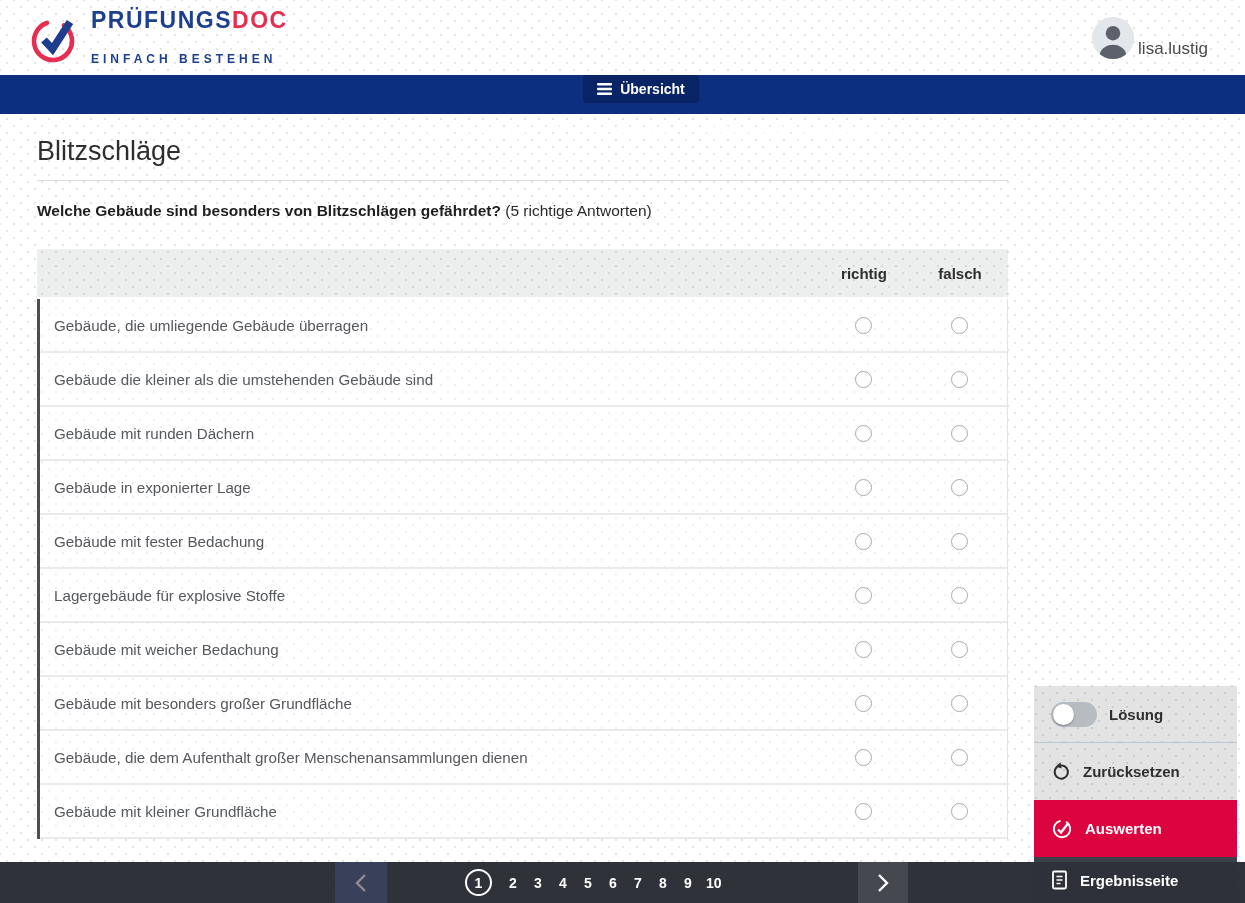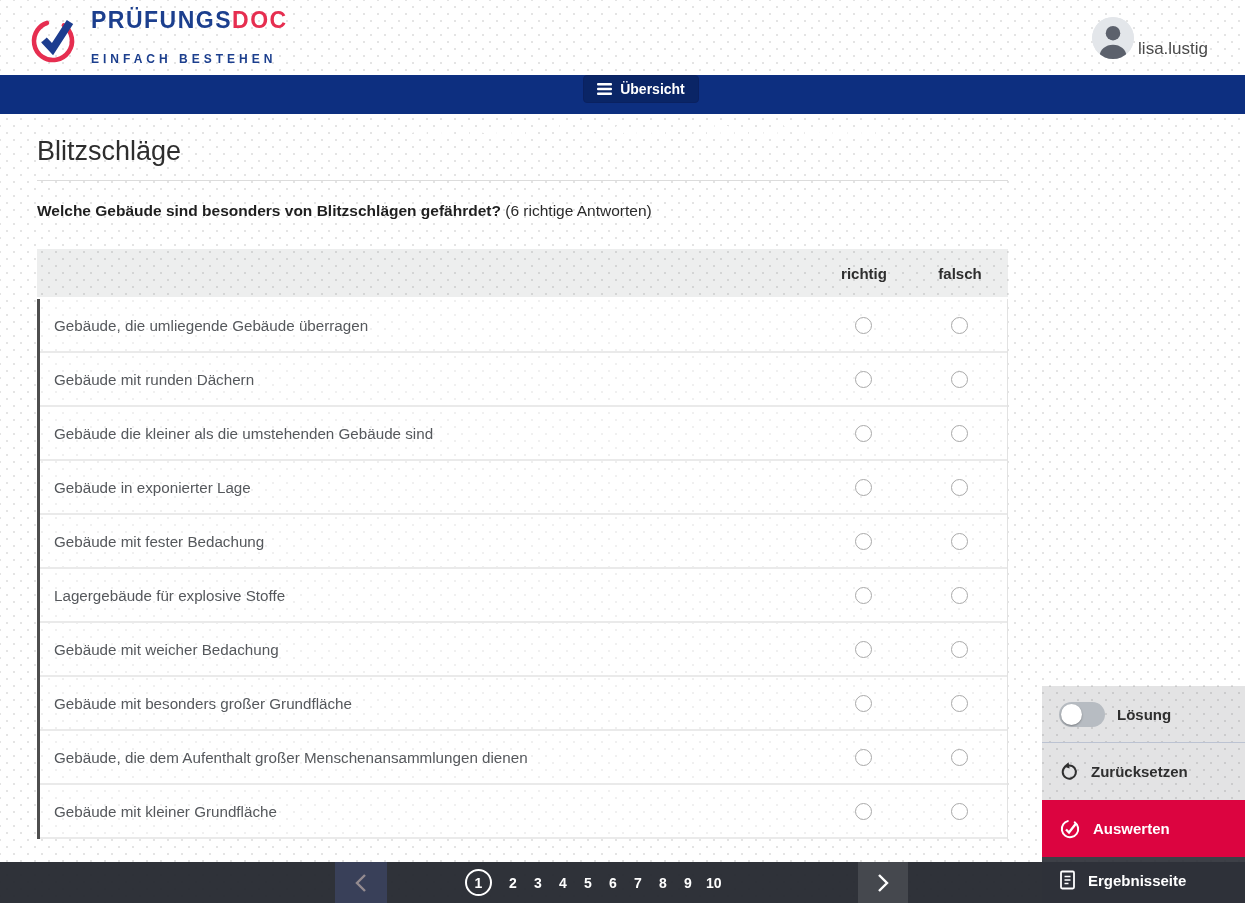--- a/index.html
+++ b/index.html
@@ -70,21 +70,21 @@
   .pag-prev{left:335px; width:52px; background:#394059;}
   .pag-next{left:858px; width:50px; background:#45484e;}
   .pag-pages{position:absolute; left:465px; top:0; height:100%; display:flex;
     align-items:center; gap:11px;}
   .page-btn{background:none; border:none; color:#fff; font-weight:700; font-size:14px;
     font-family:inherit; cursor:pointer; min-width:14px; text-align:center;}
   .page-btn.current{width:27px; height:27px; border:2px solid #fff; border-radius:50%;
     display:flex; align-items:center; justify-content:center; margin-right:3px;}
 
   
-  .action-sidebar{position:absolute; right:0; top:686px; width:203px;}
+  .action-sidebar{position:absolute; right:8px; top:686px; width:203px;}
   .side-item{display:flex; align-items:center; gap:12px; padding-left:17px; cursor:pointer;}
   .side-item.gray{background:rgba(30,34,40,0.125);}
   .side-item.solution{height:56px;}
   .side-item.reset{height:58px; border-top:1px solid #bcc3d2;}
   .side-item.evaluate{height:57px; background:var(--accent-red);}
   .side-item.results{height:46px; background:rgba(46,50,57,0.93); align-items:center;}
   .side-label{font-weight:700; font-size:15px;}
   .side-label.dark{color:#2f2f2f;}
   .side-label.light{color:#fff;}
   .toggle{width:46px; height:25px; background:#b7bcc2; border-radius:13px; position:relative;
@@ -140,21 +140,21 @@
     <span>Energiesammler, Blitzschutzanlagen und Einbauteile montieren</span>
   </div>
 </nav>
 
 <main class="main">
   <h1 class="page-title">Blitzschläge</h1>
   <div class="title-rule"></div>
 
   <p class="question">
     <b>Welche Gebäude sind besonders von Blitzschlägen gefährdet?</b>
-    <span>(6 richtige Antworten)</span>
+    <span>(5 richtige Antworten)</span>
   </p>
 
   <section class="quiz-table">
     <div class="thead">
       <div class="tcell-label"></div>
       <div class="tcell col">richtig</div>
       <div class="tcell col">falsch</div>
     </div>
     <div class="tbody">
 
@@ -162,31 +162,31 @@
           <div class="tcell-label">Gebäude, die umliegende Gebäude überragen</div>
           <div class="tcell col">
             <span class="radio"></span>
           </div>
           <div class="tcell col">
             <span class="radio"></span>
           </div>
         </div>
 
         <div class="trow">
+          <div class="tcell-label">Gebäude die kleiner als die umstehenden Gebäude sind</div>
+          <div class="tcell col">
+            <span class="radio"></span>
+          </div>
+          <div class="tcell col">
+            <span class="radio"></span>
+          </div>
+        </div>
+
+        <div class="trow">
           <div class="tcell-label">Gebäude mit runden Dächern</div>
-          <div class="tcell col">
-            <span class="radio"></span>
-          </div>
-          <div class="tcell col">
-            <span class="radio"></span>
-          </div>
-        </div>
-
-        <div class="trow">
-          <div class="tcell-label">Gebäude die kleiner als die umstehenden Gebäude sind</div>
           <div class="tcell col">
             <span class="radio"></span>
           </div>
           <div class="tcell col">
             <span class="radio"></span>
           </div>
         </div>
 
         <div class="trow">
           <div class="tcell-label">Gebäude in exponierter Lage</div>

